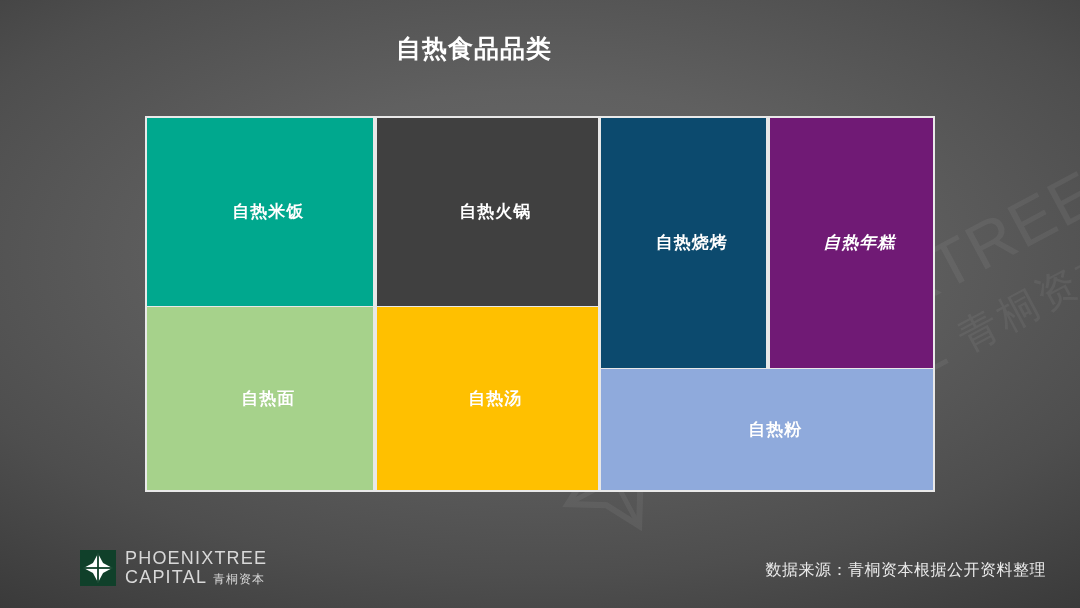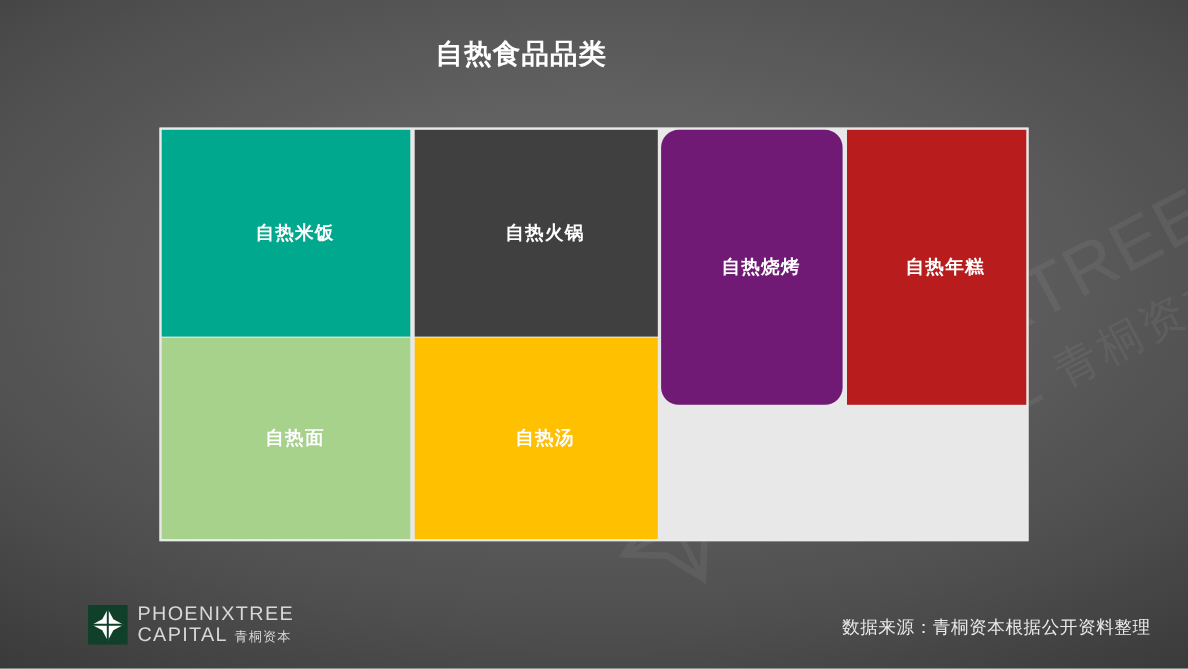--- a/index.html
+++ b/index.html
@@ -179,25 +179,28 @@
       </div>
       <div class="tile" style="left: 29.2%; top: 0%; width: 28.2%; height: 50.5%; background: #404040; color: rgb(255, 255, 255);">
         <span class="tile-label">自热火锅</span>
       </div>
       <div class="tile" style="left: 0%; top: 50.9%; width: 28.8%; height: 49.1%; background: rgb(166, 210, 139); color: rgb(255, 255, 255);">
         <span class="tile-label">自热面</span>
       </div>
       <div class="tile" style="left: 29.2%; top: 50.9%; width: 28.2%; height: 49.1%; background: rgb(255, 192, 0); color: rgb(255, 255, 255);">
         <span class="tile-label">自热汤</span>
       </div>
-      <div class="tile" style="left: 57.8%; top: 0%; width: 21%; height: 67.2%; background: #701a75; color: rgb(255, 255, 255); border-radius: 16px;">
+      <div class="tile" style="left: 57.8%; top: 0%; width: 21%; height: 67.2%; background: #0c4a6e; color: rgb(255, 255, 255);">
         <span class="tile-label">自热烧烤</span>
       </div>
-      <div class="tile" style="left: 79.2%; top: 0%; width: 20.8%; height: 67.2%; background: #b91c1c; color: rgb(255, 255, 255);">
+      <div class="tile" style="left: 79.2%; top: 0%; width: 20.8%; height: 67.2%; background: #701a75; color: rgb(255, 255, 255); font-style: italic;">
         <span class="tile-label">自热年糕</span>
+      </div>
+      <div class="tile" style="left: 57.8%; top: 67.6%; width: 42.2%; height: 32.4%; background: rgb(143, 170, 220); color: rgb(255, 255, 255);">
+        <span class="tile-label">自热粉</span>
       </div>
     </div>
 
   <div id="footer-note">数据来源：青桐资本根据公开资料整理</div>
 
   <div id="logo">
     <div id="logo-mark">
       <svg viewBox="0 0 100 100" width="36" height="36" aria-hidden="true">
         <path d="M50 10 L64 36 L90 50 L64 64 L50 90 L36 64 L10 50 L36 36 Z" fill="#ffffff"></path>
         <path d="M50 10 L50 90" stroke="#10402a" stroke-width="5"></path>

